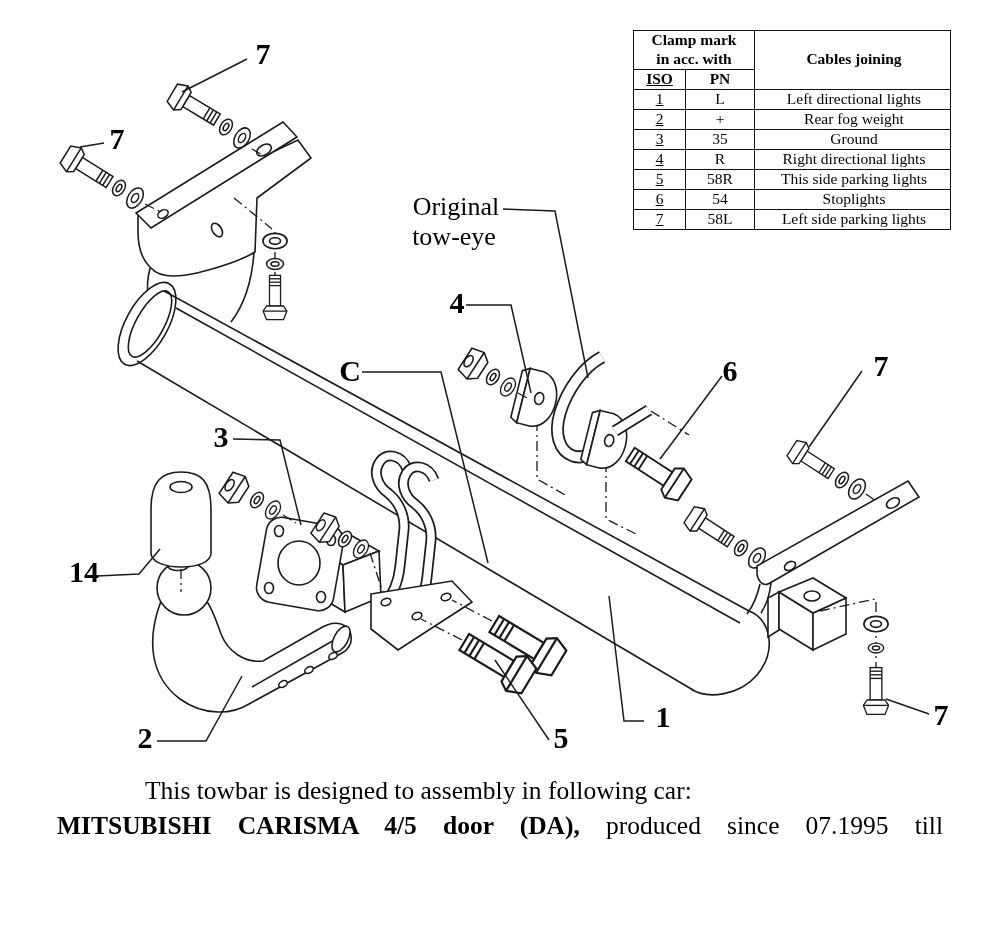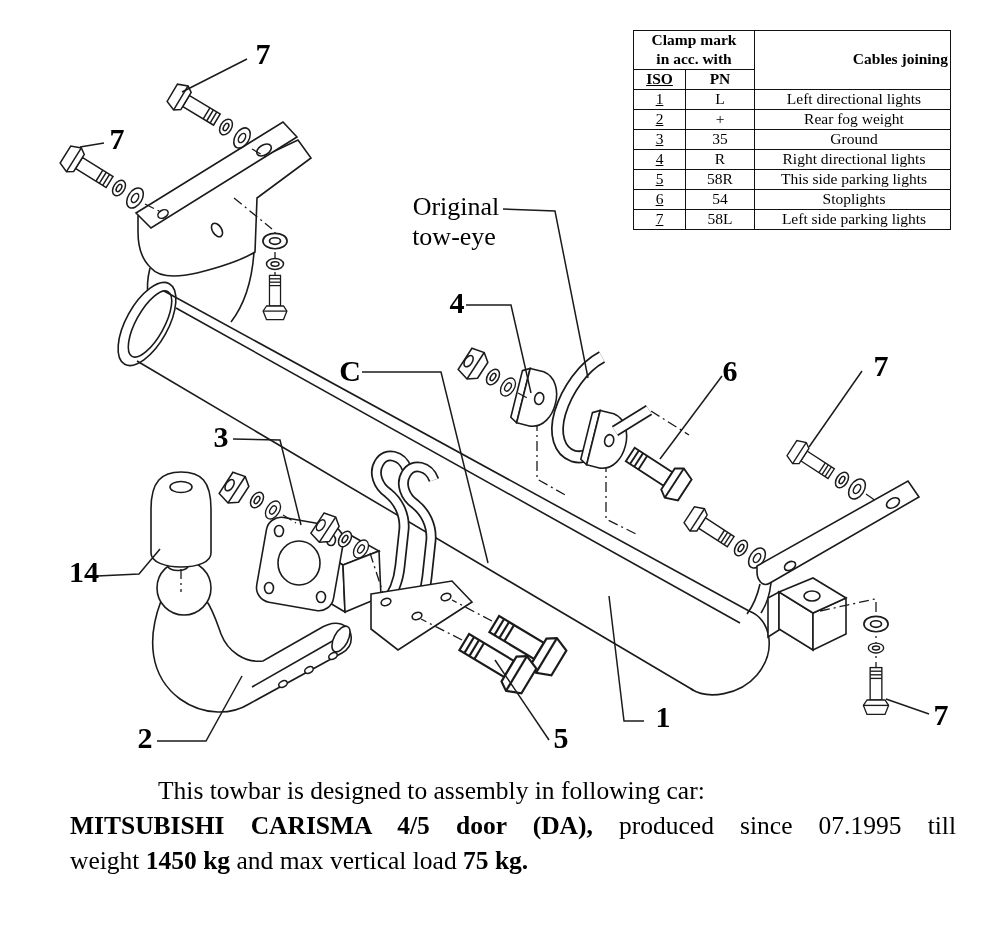--- a/index.html
+++ b/index.html
@@ -17,21 +17,21 @@
   .ctable{position:absolute;left:633px;top:30px;border-collapse:collapse;table-layout:fixed;
           font-family:"Liberation Serif",serif;font-size:15.5px;line-height:1.22;}
   .ctable th,.ctable td{border:1.6px solid #111;padding:0 2px;}
   .ctable th{font-weight:bold;text-align:center;vertical-align:middle;}
   .ctable td{height:19px;}
   .c-iso{width:47px;text-align:center;text-decoration:underline;}
   .c-pn{width:64px;text-align:center;}
   .c-cab{width:188px;text-align:center;padding-left:5px !important;}
   
   .footer{position:absolute;left:57px;top:773px;width:886px;
-          font-size:25.5px;line-height:35px;font-family:"Liberation Serif",serif;margin-left:13px;}
+          font-size:25.5px;line-height:35px;font-family:"Liberation Serif",serif;}
   .fl{white-space:nowrap;}
   .indent{padding-left:88px;}
   .just{text-align:justify;text-align-last:justify;white-space:normal;}
 </style>
 </head>
 <body>
 
 <div class="stage">
 
 <svg width="1000" height="929" viewBox="0 0 1000 929">
@@ -244,21 +244,21 @@
   </g>
 </svg>
 
 <table class="ctable">
   <tbody>
   <tr>
     <th colspan="2">
       <div>Clamp mark</div>
       <div>in acc. with</div>
     </th>
-    <th rowspan="2" class="c-cab" style="text-align:right;">Cables joining</th>
+    <th rowspan="2" class="c-cab" style="text-align:center;">Cables joining</th>
   </tr>
   <tr>
     <th class="c-iso">ISO</th>
     <th class="c-pn">PN</th>
   </tr>
   <tr>
     <td class="c-iso">1</td>
     <td class="c-pn">L</td>
     <td class="c-cab">Left directional lights</td>
   </tr>
@@ -295,18 +295,15 @@
   </tbody>
 </table>
 
 <div class="footer">
   <div class="fl indent">
     <span>This towbar is designed to assembly in following car:</span>
   </div>
   <div class="fl just">
     <b>MITSUBISHI CARISMA 4/5 door (DA),</b><span> produced since 07.1995 till</span>
   </div>
-  <div class="fl">
-    <span>weight </span><b>1450 kg</b><span> and max vertical load </span><b>75 kg.</b>
-  </div>
 </div>
 
 </div>
 
 </body></html>

